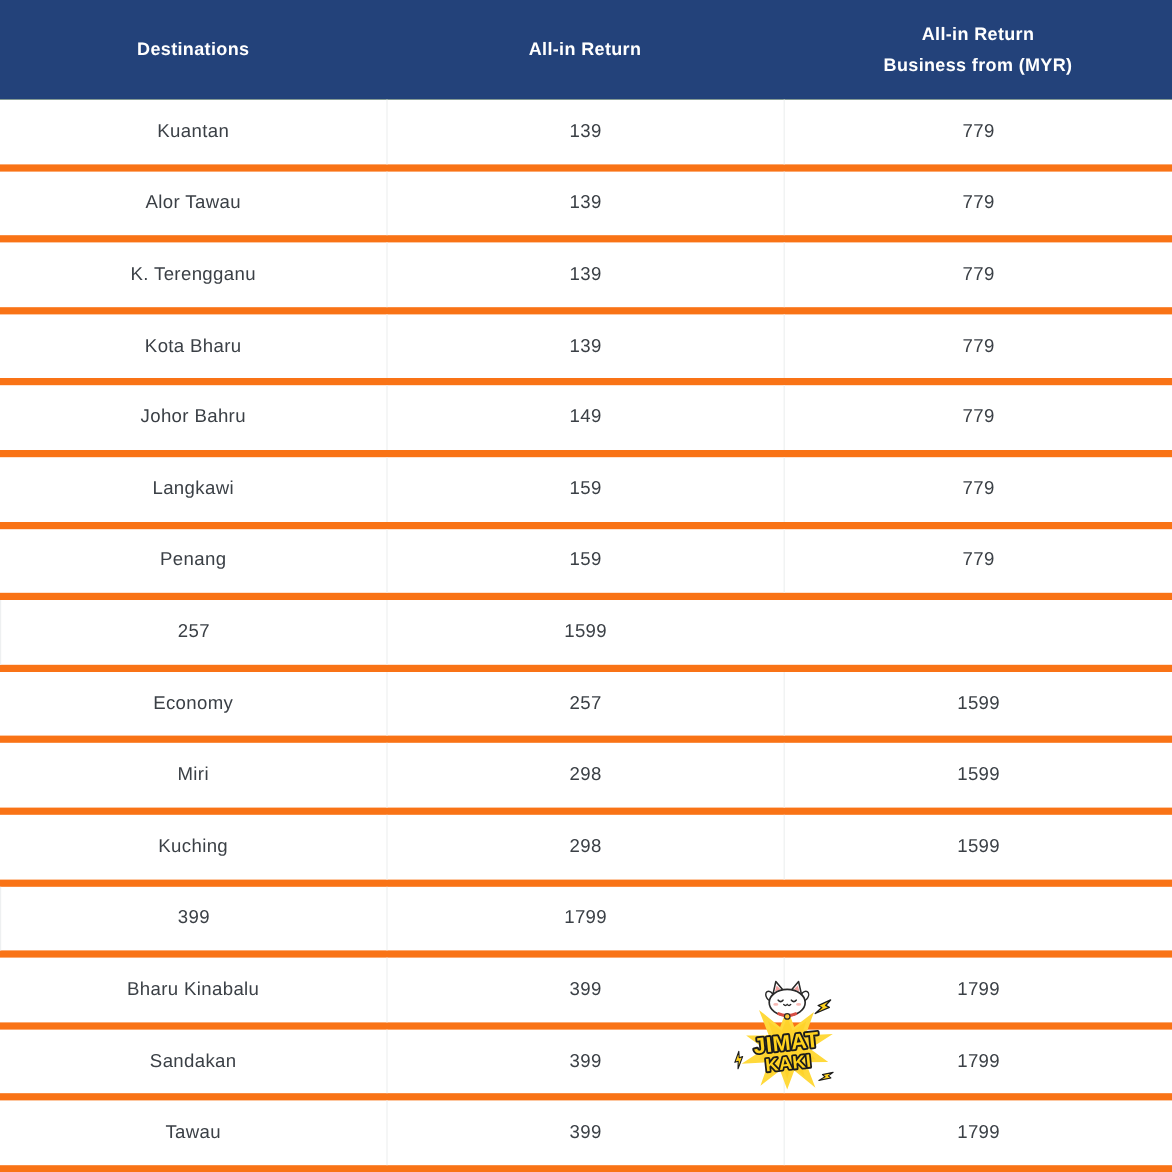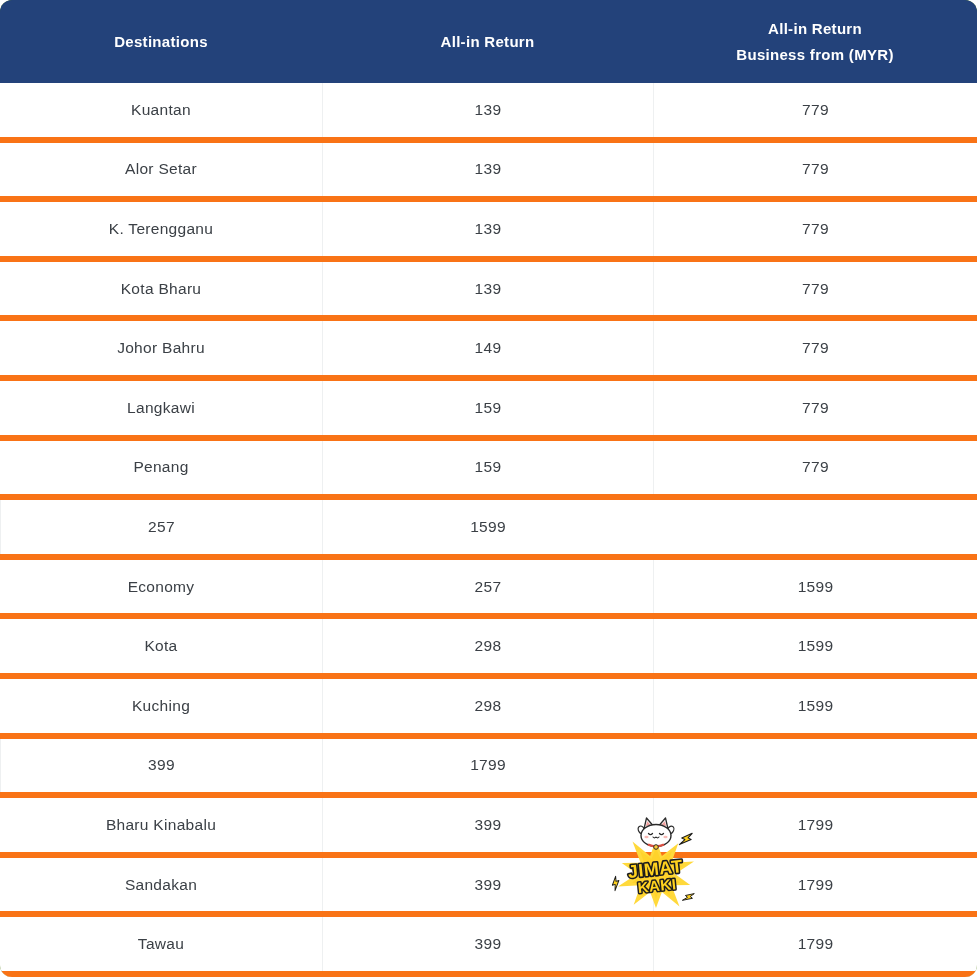--- a/index.html
+++ b/index.html
@@ -3,21 +3,20 @@
 <meta charset="utf-8">
 <style>
   html, body { margin: 0; padding: 0; background: #ffffff; }
   .page {
     position: relative;
     width: 977px;
     height: 977px;
     overflow: hidden;
     background: #4d7c0f;
     font-family: "Liberation Sans", sans-serif;
-    border-radius: 12px;
   }
   .fare-table { width: 977px; }
   .table-header {
     display: grid;
     grid-template-columns: 322px 331px 324px;
     height: 83px;
     background: #23427a;
   }
   .header-cell {
     display: flex;
@@ -79,21 +78,21 @@
     </div>
 
     <div class="table-body">
     <div class="table-row">
       <div class="cell col-1">Kuantan</div>
       <div class="cell col-2">139</div>
       <div class="cell col-3">779</div>
     </div>
 
     <div class="table-row">
-      <div class="cell col-1">Alor Setar</div>
+      <div class="cell col-1">Alor Tawau</div>
       <div class="cell col-2">139</div>
       <div class="cell col-3">779</div>
     </div>
 
     <div class="table-row">
       <div class="cell col-1">K. Terengganu</div>
       <div class="cell col-2">139</div>
       <div class="cell col-3">779</div>
     </div>
 
@@ -126,21 +125,21 @@
       <div class="cell col-3">1599</div>
     </div>
 
     <div class="table-row">
       <div class="cell col-1">Economy</div>
       <div class="cell col-2">257</div>
       <div class="cell col-3">1599</div>
     </div>
 
     <div class="table-row">
-      <div class="cell col-1">Kota</div>
+      <div class="cell col-1">Miri</div>
       <div class="cell col-2">298</div>
       <div class="cell col-3">1599</div>
     </div>
 
     <div class="table-row">
       <div class="cell col-1">Kuching</div>
       <div class="cell col-2">298</div>
       <div class="cell col-3">1599</div>
     </div>
 

